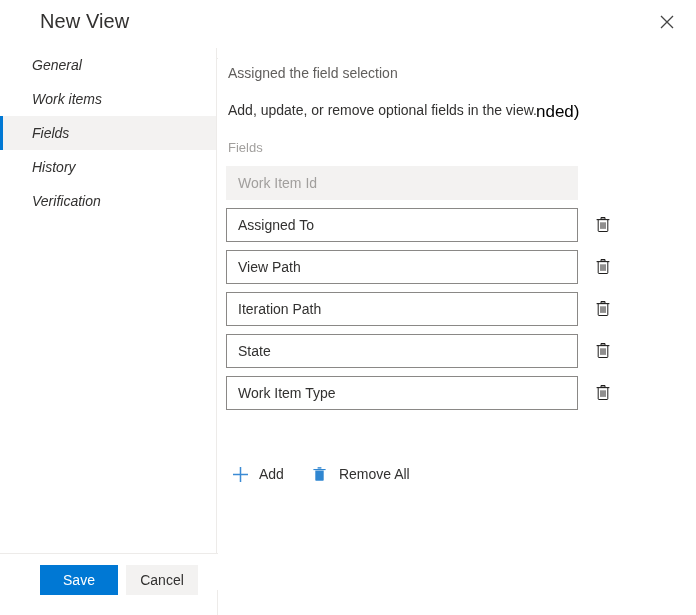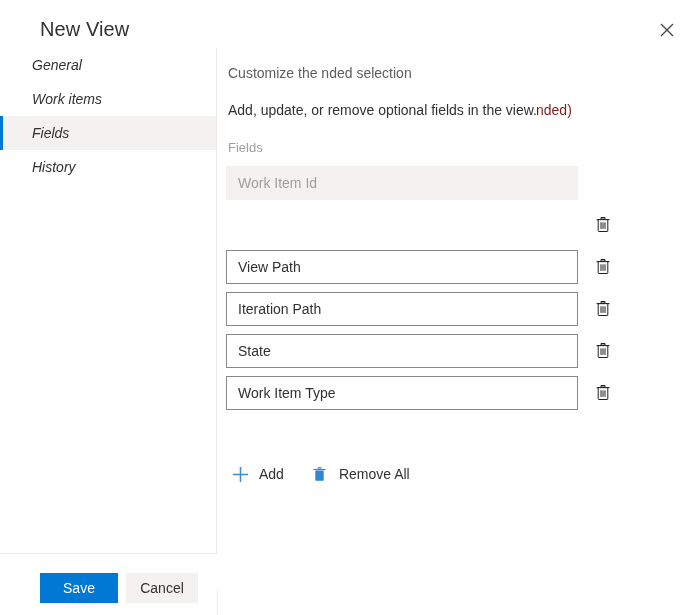--- a/index.html
+++ b/index.html
@@ -17,21 +17,21 @@
   }
   .dialog {
     position: absolute;
     inset: 0;
     background: #ffffff;
   }
 
   
   .header {
     position: absolute;
-    left: 0; top: 8px;
+    left: 0; top: 0;
     width: 696px;
     height: 59px;
     border-bottom: 1px solid #edebe9;
     box-sizing: border-box;
     background: #ffffff;
   }
   .dialog-title {
     position: absolute;
     left: 40px;
     top: 10px;
@@ -117,22 +117,22 @@
     left: 10px;
     top: 54px;
     font-size: 14px;
     color: #323130;
     white-space: nowrap;
   }
   .clipped-note {
     position: absolute;
     left: 318px;
     top: 54px;
-    font-size: 14px;
-    color: #7f1d1d;
+    font-size: 17px;
+    color: #000000;
     white-space: nowrap;
     overflow: hidden;
   }
   .fields-label {
     position: absolute;
     left: 10px;
     top: 92px;
     font-size: 13px;
     color: #a19f9d;
     white-space: nowrap;
@@ -251,21 +251,20 @@
     height: 30px;
     border: none;
     font-size: 14px;
     font-family: inherit;
     cursor: pointer;
     padding: 0;
     display: flex;
     align-items: center;
     justify-content: center;
     white-space: nowrap;
-    margin-top: 8px;
   }
   .btn-primary {
     left: 40px;
     width: 78px;
     background: #0078d4;
     color: #ffffff;
   }
   .btn-secondary {
     left: 126px;
     width: 72px;
@@ -295,36 +294,40 @@
     </div>
     <div class="nav-item">
       <span>Work items</span>
     </div>
     <div class="nav-item selected">
       <span>Fields</span>
     </div>
     <div class="nav-item">
       <span>History</span>
     </div>
+    <div class="nav-item">
+      <span>Verification</span>
+    </div>
   </nav>
 
   <main class="content">
-    <div class="section-heading">Customize the nded selection</div>
+    <div class="section-heading">Assigned the field selection</div>
     <div class="section-desc">Add, update, or remove optional fields in the view.</div>
     <div class="clipped-note">nded)</div>
     <div class="fields-label">Fields</div>
 
     <div class="field-list">
 
       <div class="field-row">
         <div class="field-box readonly">Work Item Id</div>
       </div>
 
 
       <div class="field-row">
+        <div class="field-box">Assigned To</div>
         <button class="delete-btn">
           <span>
             <svg width="16" height="17" viewBox="0 0 16 17" aria-hidden="true">
               <path d="M6 1.5 h4 v1.6 h-4 z" fill="none" stroke="#201f1e" stroke-width="1"></path>
               <path d="M1.6 3.6 h12.8" stroke="#201f1e" stroke-width="1.1"></path>
               <path d="M3.2 3.9 v11 a.6 .6 0 0 0 .6 .6 h8.4 a.6 .6 0 0 0 .6 -.6 v-11" fill="none" stroke="#201f1e" stroke-width="1"></path>
               <path d="M6 6.3 v6.6 M8 6.3 v6.6 M10 6.3 v6.6" stroke="#201f1e" stroke-width="1"></path>
             </svg>
           </span>
         </button>

